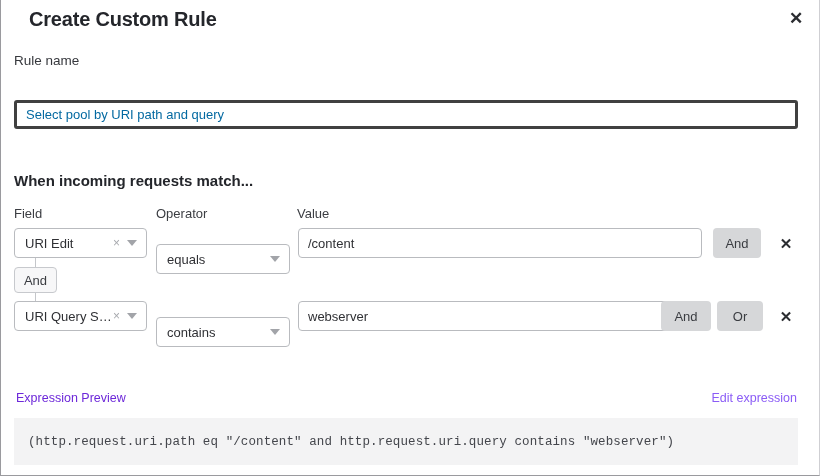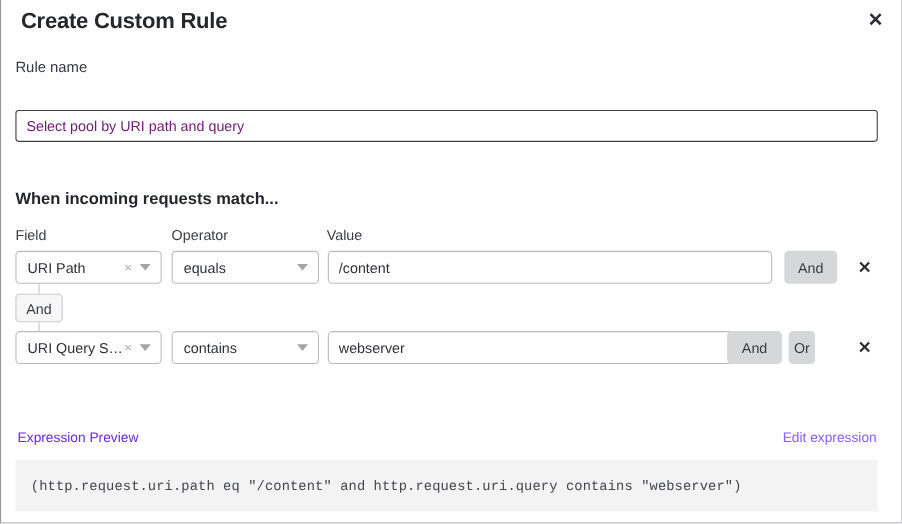--- a/index.html
+++ b/index.html
@@ -23,21 +23,21 @@
     background: #ffffff;
     border-left: 1px solid #9a9a9e;
     border-bottom: 1px solid #9a9a9e;
     border-right: 1px solid #cfcfd3;
     overflow: hidden;
   }
 
   
   .modal-title {
     position: absolute;
-    left: 18px;
+    left: 28px;
     top: 8px;
     font-size: 20px;
     font-weight: bold;
     letter-spacing: -0.2px;
     color: #24262b;
     white-space: nowrap;
   }
   .close-button {
     position: absolute;
     right: 10px;
@@ -67,27 +67,27 @@
     color: #7c7f86;
     white-space: nowrap;
   }
   .rule-name-input {
     position: absolute;
     left: 13px;
     top: 100px;
     width: 784px;
     height: 29px;
     box-sizing: border-box;
-    border: 1px solid #404040;
+    border: 3px solid #404040;
     border-radius: 3px;
     background: #ffffff;
     padding: 0 9px;
     font-family: "Liberation Sans", sans-serif;
     font-size: 13px;
-    color: #701a75;
+    color: #0369a1;
     outline: none;
   }
 
   
   .section-heading {
     position: absolute;
     left: 13px;
     top: 172px;
     font-size: 15px;
     font-weight: bold;
@@ -150,21 +150,21 @@
     flex: 0 0 auto;
     width: 0;
     height: 0;
     border-left: 5px solid transparent;
     border-right: 5px solid transparent;
     border-top: 6px solid #a2a4a9;
     margin-right: 3px;
   }
 
   .field-select { left: 13px; width: 133px; }
-  .op-select    { left: 155px; width: 134px; }
+  .op-select    { left: 155px; width: 134px; margin-top: 16px; }
 
   .value-input {
     position: absolute;
     height: 30px;
     box-sizing: border-box;
     border: 1px solid #b9bbbf;
     border-radius: 4px;
     background: #ffffff;
     padding: 0 9px;
     font-family: "Liberation Sans", sans-serif;
@@ -185,21 +185,21 @@
     color: #3a3c41;
     font-family: "Liberation Sans", sans-serif;
     font-size: 13px;
     cursor: pointer;
     display: flex;
     align-items: center;
     justify-content: center;
   }
   .and-1 { left: 712px; width: 48px; }
   .and-2 { left: 660px; width: 50px; }
-  .or-2  { left: 716px; width: 24px; }
+  .or-2  { left: 716px; width: 46px; }
 
   .row-delete {
     position: absolute;
     width: 22px;
     height: 22px;
     display: flex;
     align-items: center;
     justify-content: center;
     font-size: 15px;
     font-weight: bold;
@@ -296,21 +296,21 @@
   <input class="rule-name-input" type="text" value="Select pool by URI path and query" style="">
 
   <div class="section-heading">When incoming requests match...</div>
 
   <div class="col-head field">Field</div>
   <div class="col-head operator">Operator</div>
   <div class="col-head value">Value</div>
 
   <div class="cond-row row-1">
     <div class="select-box field-select">
-      <span class="sel-text">URI Path</span>
+      <span class="sel-text">URI Edit</span>
       <span class="clear-x">×</span>
       <span class="caret"></span>
     </div>
     <div class="select-box op-select">
       <span class="sel-text">equals</span>
       <span class="caret"></span>
     </div>
     <input class="value-input value-1" type="text" value="/content" style="">
     <button class="logic-btn and-1">And</button>
   </div>

